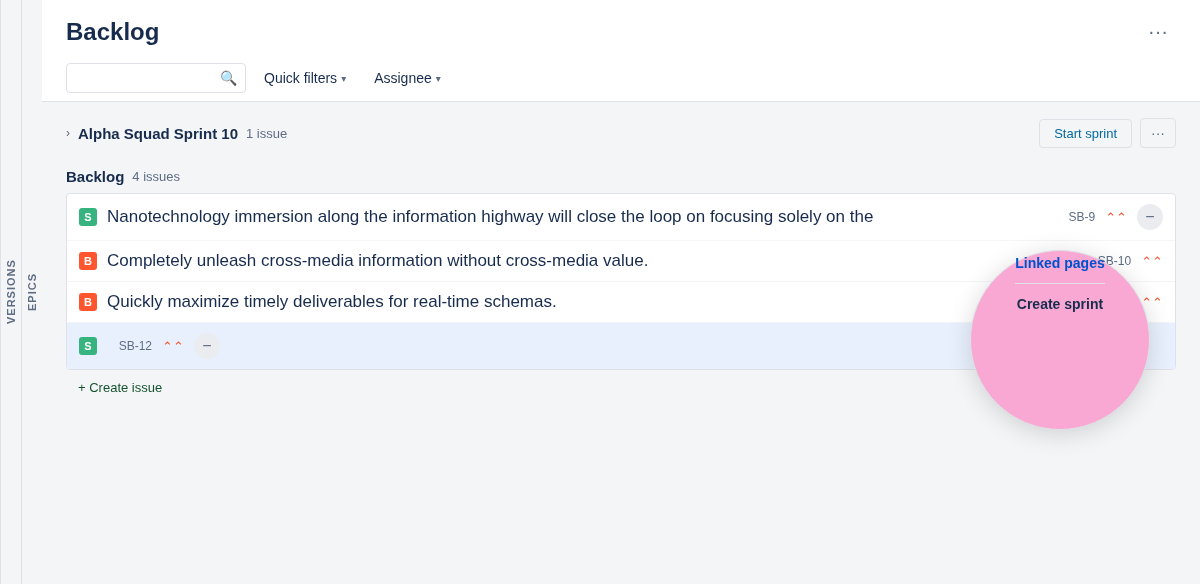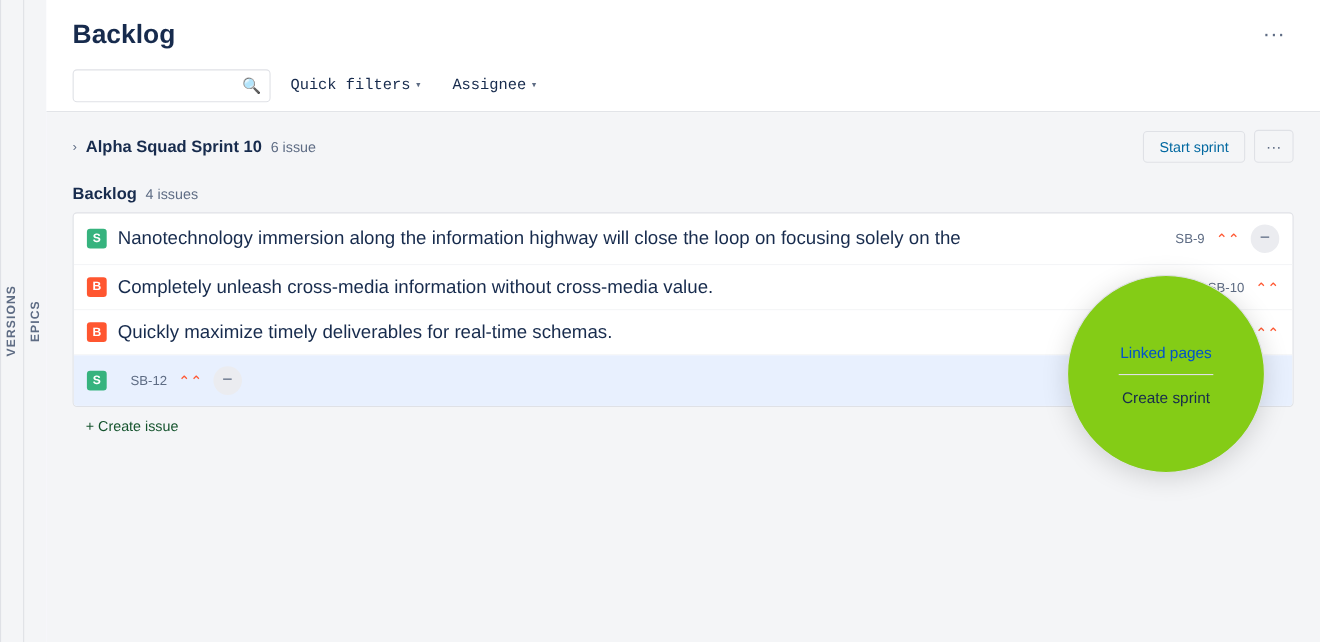--- a/index.html
+++ b/index.html
@@ -123,21 +123,20 @@
       background: none;
       border: none;
       cursor: pointer;
       color: #172b4d;
       font-size: 14px;
       padding: 6px 10px;
       border-radius: 4px;
       display: flex;
       align-items: center;
       gap: 4px;
-      font-family: Liberation Mono, monospace;
     }
     .filter-chevron {
       font-size: 10px;
       color: #5e6c84;
     }
     
     .content-area {
       flex: 1;
       overflow-y: auto;
       padding: 16px 24px;
@@ -292,30 +291,31 @@
       display: flex;
       align-items: center;
       gap: 4px;
       text-align: center;
     }
     
     .context-menu {
       position: absolute;
       top: 250px;
       right: 50px;
-      background: #84cc16;
+      background: #f9a8d4;
       border-radius: 50%;
       border: 1.5px solid #dfe1e6;
       width: 180px;
       height: 180px;
       display: flex;
-      align-items: center;
+      align-items: flex-start;
       justify-content: center;
       box-shadow: 0 4px 24px rgba(0,0,0,0.15);
       z-index: 100;
+      font-weight: bold;
     }
     .context-menu-inner {
       display: flex;
       flex-direction: column;
       align-items: center;
       gap: 8px;
     }
     .context-menu-item {
       font-size: 14px;
       color: #172b4d;
@@ -365,21 +365,21 @@
       </button>
     </div>
 
     <div class="content-area">
 
       <div class="sprint-section">
         <div class="sprint-header">
           <div class="sprint-header-left">
             <span class="sprint-chevron">›</span>
             <span class="sprint-name">Alpha Squad Sprint 10</span>
-            <span class="sprint-issue-count">6 issue</span>
+            <span class="sprint-issue-count">1 issue</span>
           </div>
           <div class="sprint-header-right">
             <button class="start-sprint-btn">Start sprint</button>
             <button class="sprint-more-btn">···</button>
           </div>
         </div>
       </div>
 
       <div class="backlog-section">
         <div class="backlog-header">

